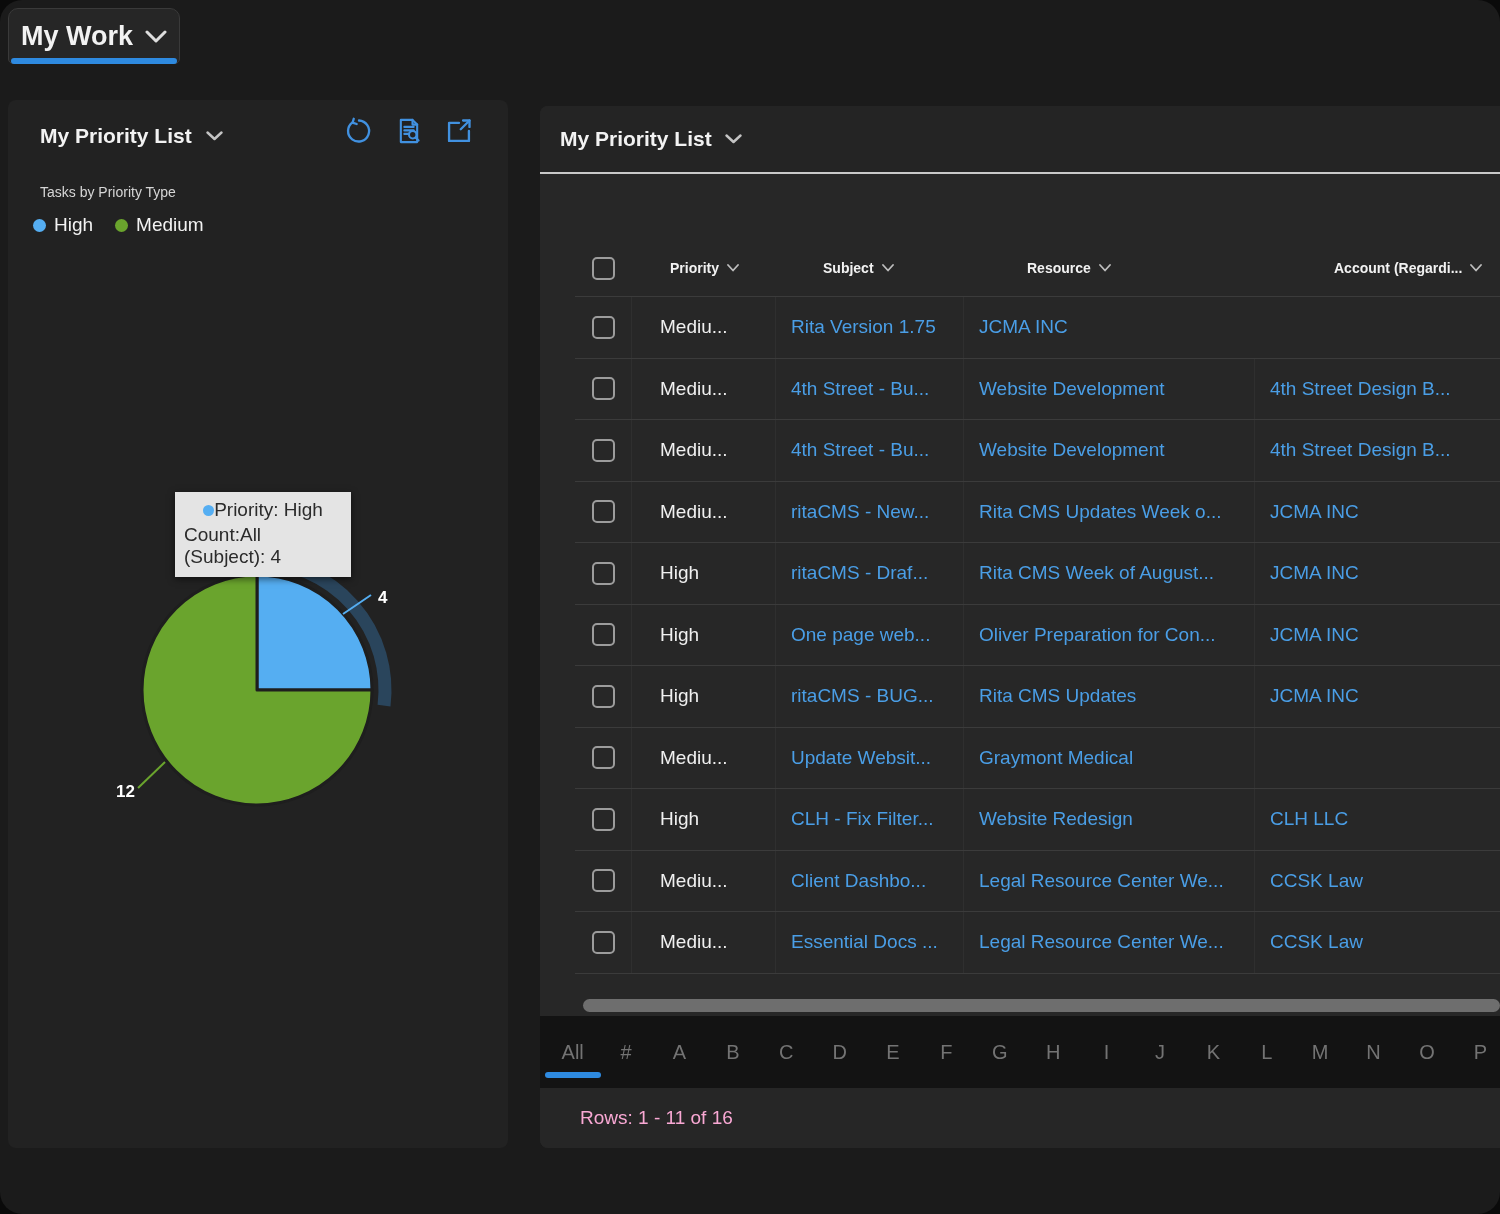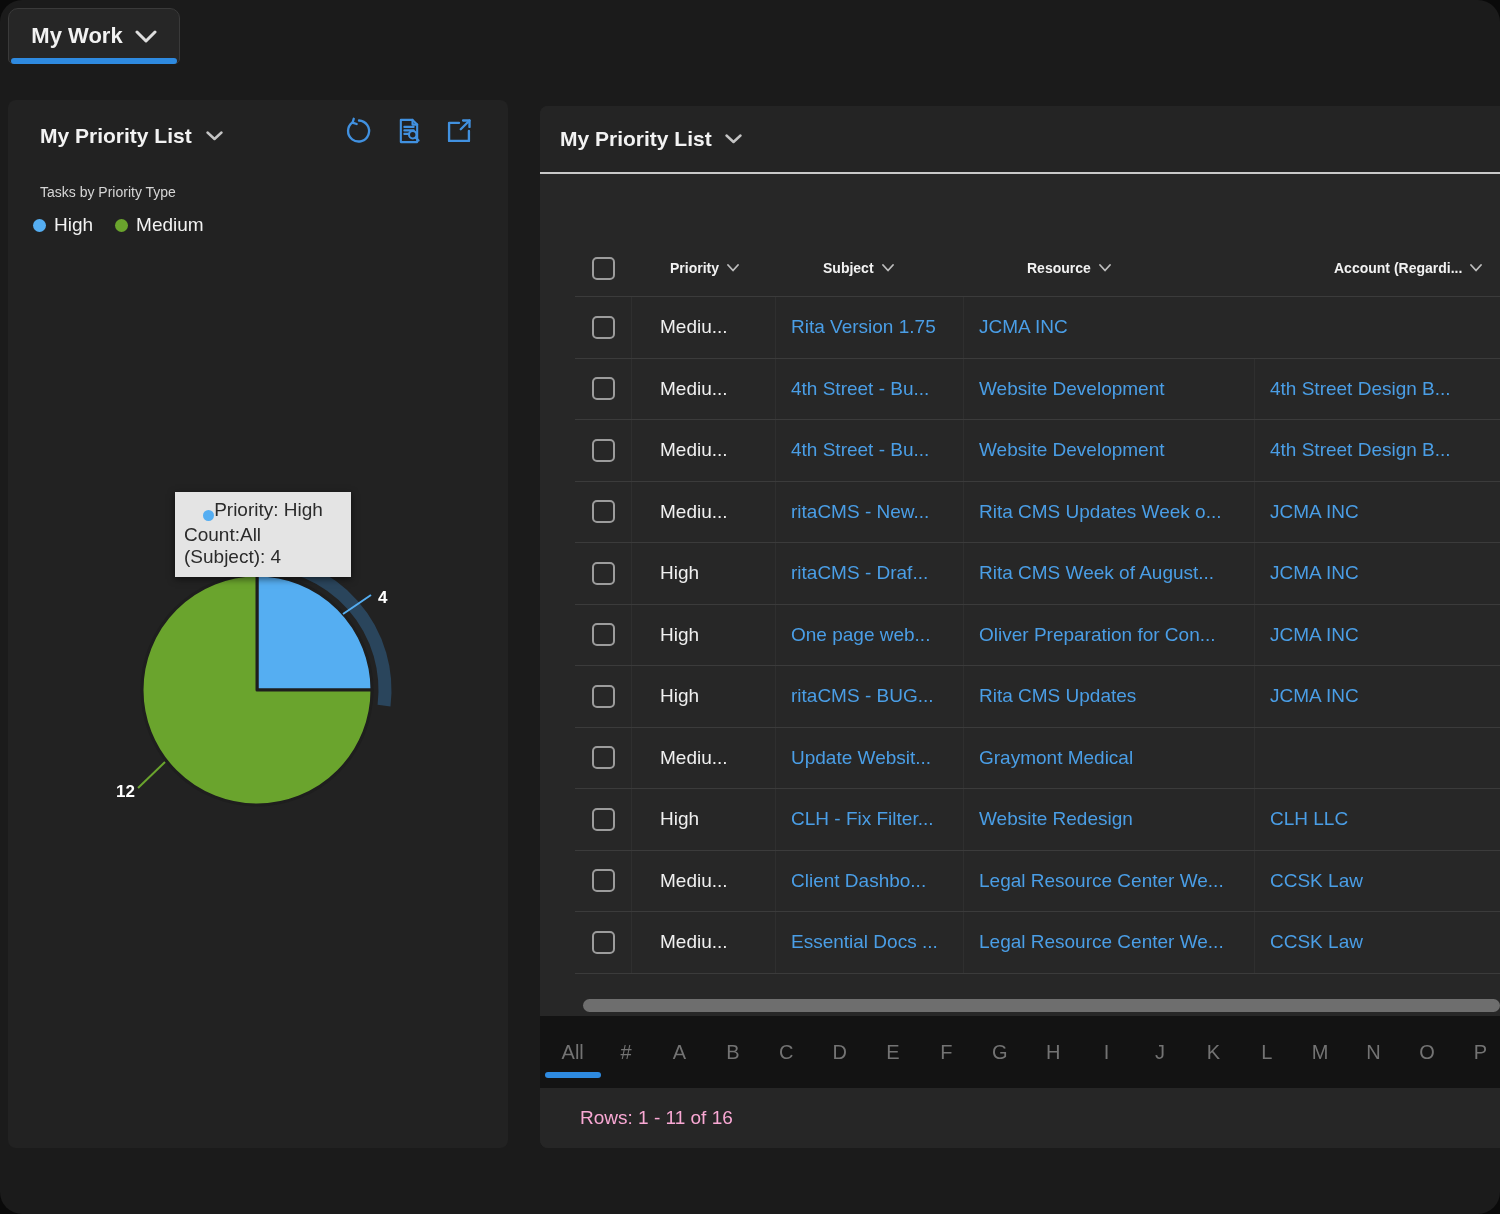--- a/index.html
+++ b/index.html
@@ -2,36 +2,36 @@
 <html><head>
 <meta charset="utf-8">
 <style>
   * { box-sizing: border-box; }
   body { margin:0; background:#0a0a0a; font-family:"Liberation Sans", sans-serif; }
   .app { position:relative; width:1500px; height:1214px; background:#1b1b1b; border-radius:22px; overflow:hidden; color:#f2f2f2; }
 
   
   .tab { position:absolute; left:8px; top:8px; width:172px; height:56px; background:#262626;
          border:1px solid #3a3a3a; border-radius:10px 10px 5px 5px; display:flex; align-items:center;
-         justify-content:center; gap:12px; font-size:22px; font-weight:600; cursor:default; }
+         justify-content:center; gap:12px; font-size:27px; font-weight:600; cursor:default; }
   .tab-underline { position:absolute; left:2px; right:2px; bottom:-1px; height:6px; border-radius:4px; background:#2e8ae0; }
 
   
   .left-panel { position:absolute; left:8px; top:100px; width:500px; height:1048px; background:#222222; border-radius:8px; }
   .lp-title { position:absolute; left:32px; top:24px; display:flex; align-items:center; gap:14px; font-size:21px; font-weight:600; }
   .lp-icons { position:absolute; right:34px; top:16px; display:flex; gap:20px; align-items:center; }
   .icon-btn { width:30px; height:30px; display:flex; align-items:center; justify-content:center; }
   .chart-title { position:absolute; left:32px; top:84px; font-size:14px; color:#d6d6d6; }
   .legend { position:absolute; left:25px; top:114px; display:flex; align-items:center; gap:22px; font-size:19px; }
   .legend-item { display:flex; align-items:center; gap:8px; }
   .legend-dot { width:13px; height:13px; border-radius:50%; }
 
   .tooltip { position:absolute; left:167px; top:392px; width:176px; background:#e4e4e4; color:#2b2b2b;
              font-size:19px; padding:7px 9px 9px 9px; box-shadow:0 2px 7px rgba(0,0,0,.55); z-index:3; }
-  .tooltip-line1 { display:flex; align-items:flex-end; justify-content:center; }
+  .tooltip-line1 { display:flex; align-items:center; justify-content:center; }
   .tooltip-dot { width:11px; height:11px; border-radius:50%; }
   .tooltip-line2 { margin-top:3px; text-align:left; }
 
   .pie-svg { position:absolute; left:97px; top:445px; }
 
   
   .right-panel { position:absolute; left:540px; top:106px; right:0; height:1042px; background:#272727;
                  border-radius:8px 0 0 8px; overflow:hidden; }
   .rp-titlebar { height:68px; background:#242424; border-bottom:2px solid #c9c9c9; display:flex;
                  align-items:center; padding-left:20px; gap:13px; font-size:21px; font-weight:600; }

